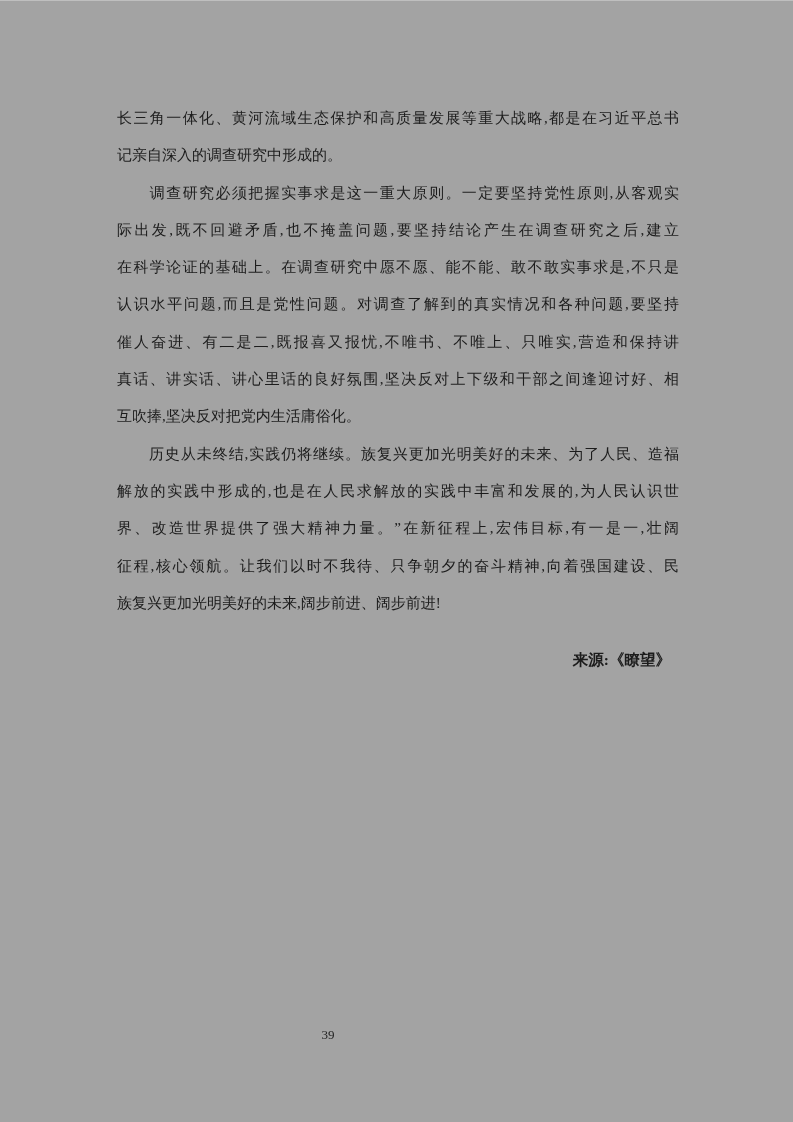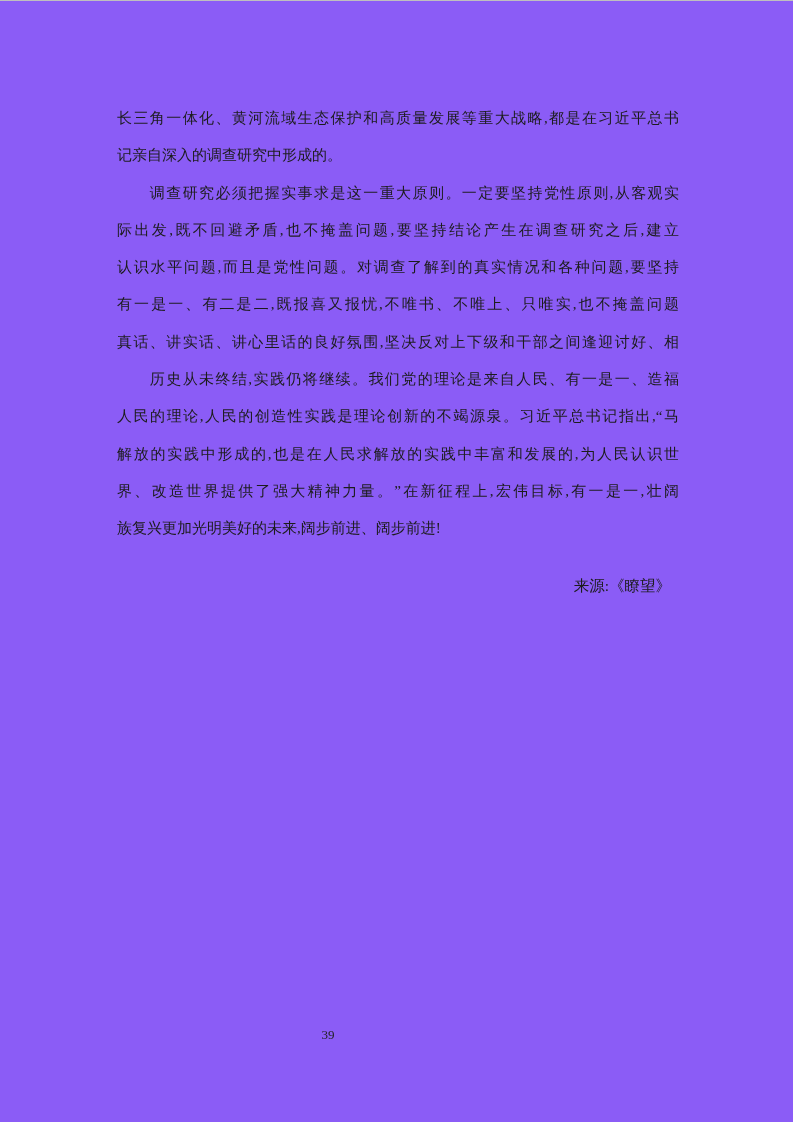--- a/index.html
+++ b/index.html
@@ -4,21 +4,21 @@
 <style>
   html, body {
     margin: 0;
     padding: 0;
     background: #ffffff;
   }
   .page {
     position: relative;
     width: 793px;
     height: 1122px;
-    background: #8b5cf6;
+    background: #a3a3a3;
     overflow: hidden;
     border-top: 1px solid #bfbfbf;
     box-sizing: border-box;
     font-family: "Liberation Serif", "DejaVu Serif", serif;
     color: #1c1c1c;
   }
   .body-text {
     position: absolute;
     left: 117px;
     top: 99px;
@@ -36,21 +36,21 @@
     white-space: nowrap;
   }
   .line.last {
     text-align: right;
     text-align-last: left;
   }
   .source-line {
     margin-top: 19px;
     text-align: right;
     padding-right: 8px;
-    font-weight: normal;
+    font-weight: bold;
     font-size: 15.5px;
     line-height: 37.3px;
   }
   .page-number {
     position: absolute;
     top: 1024px;
     left: 0;
     width: 656px;
     text-align: center;
     font-size: 13px;
@@ -67,30 +67,32 @@
 
     <div class="para">
       <div class="line">长三角一体化、黄河流域生态保护和高质量发展等重大战略,都是在习近平总书</div>
       <div class="line last">记亲自深入的调查研究中形成的。</div>
     </div>
 
 
     <div class="para">
       <div class="line">　　调查研究必须把握实事求是这一重大原则。一定要坚持党性原则,从客观实</div>
       <div class="line">际出发,既不回避矛盾,也不掩盖问题,要坚持结论产生在调查研究之后,建立</div>
+      <div class="line">在科学论证的基础上。在调查研究中愿不愿、能不能、敢不敢实事求是,不只是</div>
       <div class="line">认识水平问题,而且是党性问题。对调查了解到的真实情况和各种问题,要坚持</div>
-      <div class="line">有一是一、有二是二,既报喜又报忧,不唯书、不唯上、只唯实,也不掩盖问题</div>
+      <div class="line">催人奋进、有二是二,既报喜又报忧,不唯书、不唯上、只唯实,营造和保持讲</div>
       <div class="line">真话、讲实话、讲心里话的良好氛围,坚决反对上下级和干部之间逢迎讨好、相</div>
+      <div class="line last">互吹捧,坚决反对把党内生活庸俗化。</div>
     </div>
 
     <div class="para">
-      <div class="line">　　历史从未终结,实践仍将继续。我们党的理论是来自人民、有一是一、造福</div>
-      <div class="line">人民的理论,人民的创造性实践是理论创新的不竭源泉。习近平总书记指出,“马</div>
+      <div class="line">　　历史从未终结,实践仍将继续。族复兴更加光明美好的未来、为了人民、造福</div>
       <div class="line">解放的实践中形成的,也是在人民求解放的实践中丰富和发展的,为人民认识世</div>
       <div class="line">界、改造世界提供了强大精神力量。”在新征程上,宏伟目标,有一是一,壮阔</div>
+      <div class="line">征程,核心领航。让我们以时不我待、只争朝夕的奋斗精神,向着强国建设、民</div>
       <div class="line last">族复兴更加光明美好的未来,阔步前进、阔步前进!</div>
     </div>
 
     <div class="source-line">来源:《瞭望》</div>
 
   </div>
 
   <div class="page-number">39</div>
 
 </div>

